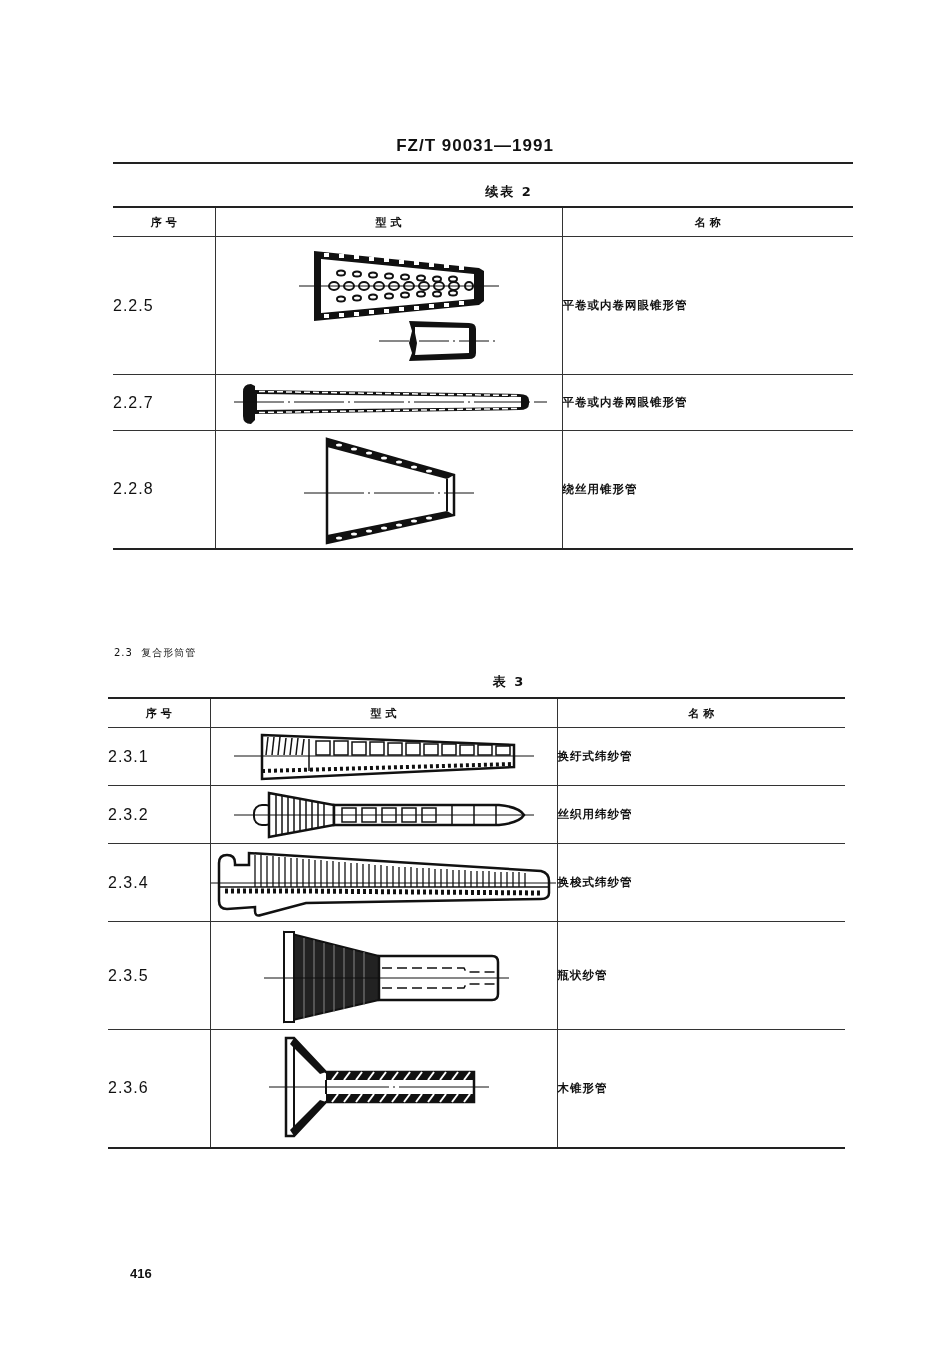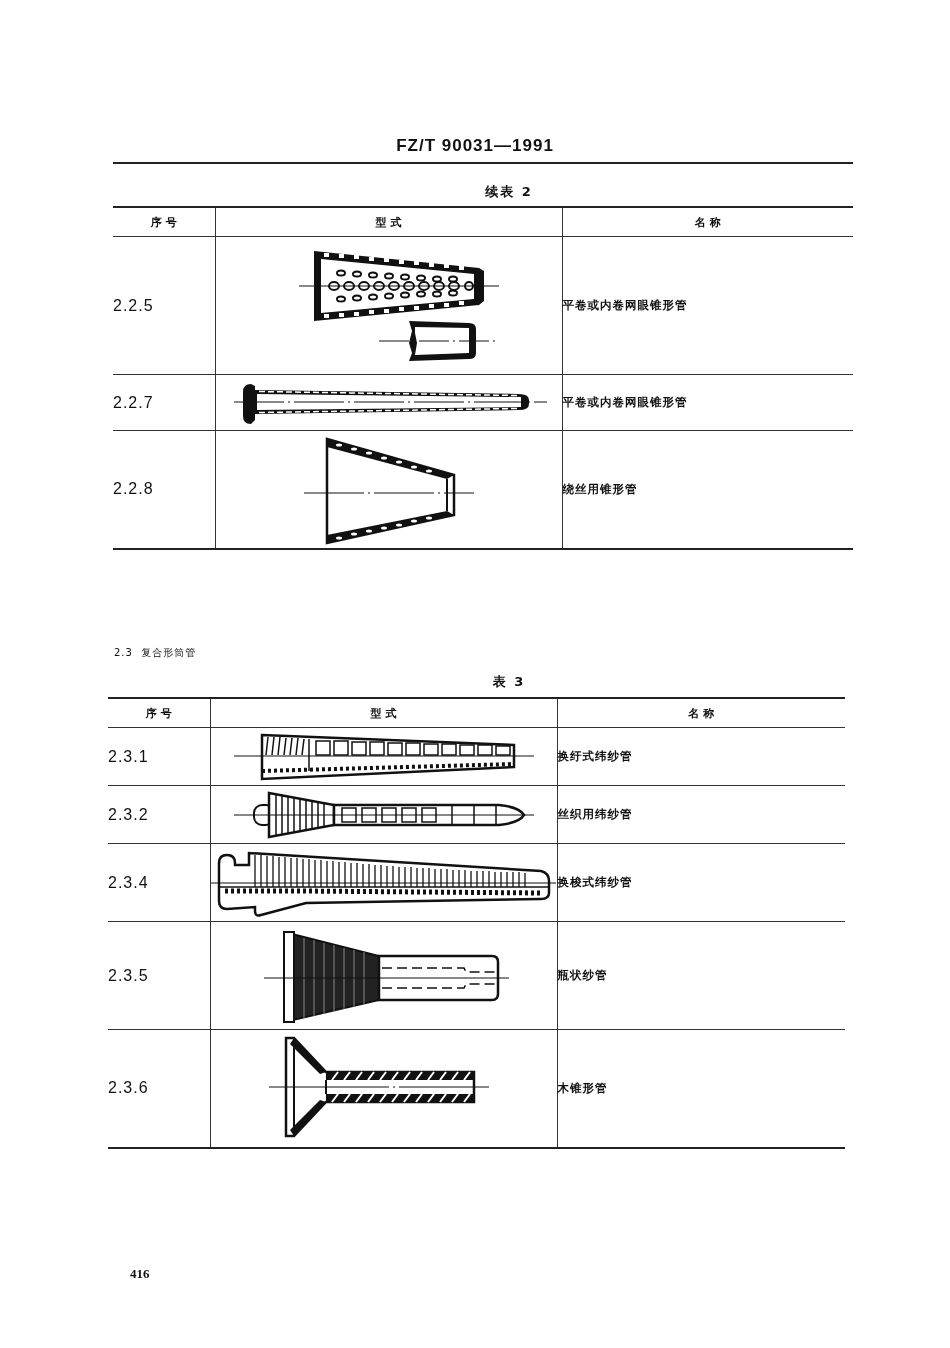--- a/index.html
+++ b/index.html
@@ -14,21 +14,21 @@
   table.t { position: absolute; border-collapse: collapse; table-layout: fixed; }
   table.t td, table.t th { padding: 0; vertical-align: middle; }
   table.t th { font-size: 11px; font-weight: bold; height: 28px; border-bottom: 1.5px solid #333; }
   table.t tr.top th { border-top: 2px solid #222; }
   table.t td.num { font-family: "Liberation Sans", sans-serif; font-size: 16px; letter-spacing: 1px; }
   table.t td.name { font-size: 11.5px; font-weight: bold; letter-spacing: 1px; }
   table.t td, table.t th { border-left: 1.5px solid #333; }
   table.t td:first-child, table.t th:first-child { border-left: none; }
   table.t tr.row td { border-bottom: 1.5px solid #333; }
   table.t tr.row:last-child td { border-bottom: 2px solid #222; }
-  .page-num { left: 130px; top: 1266px; font-family: Liberation Serif, serif; font-weight: bold; font-size: 13px; }
+  .page-num { left: 130px; top: 1266px; font-family: Liberation Sans, sans-serif; font-weight: bold; font-size: 13px; }
   svg { display: block; margin: 0 auto; }
 </style>
 </head>
 <body>
 
 <div class="abs std-code">FZ/T 90031—1991</div>
 <div class="abs hr-top"></div>
 
 <div class="abs caption" style="top:183px;">续表 2</div>
 

